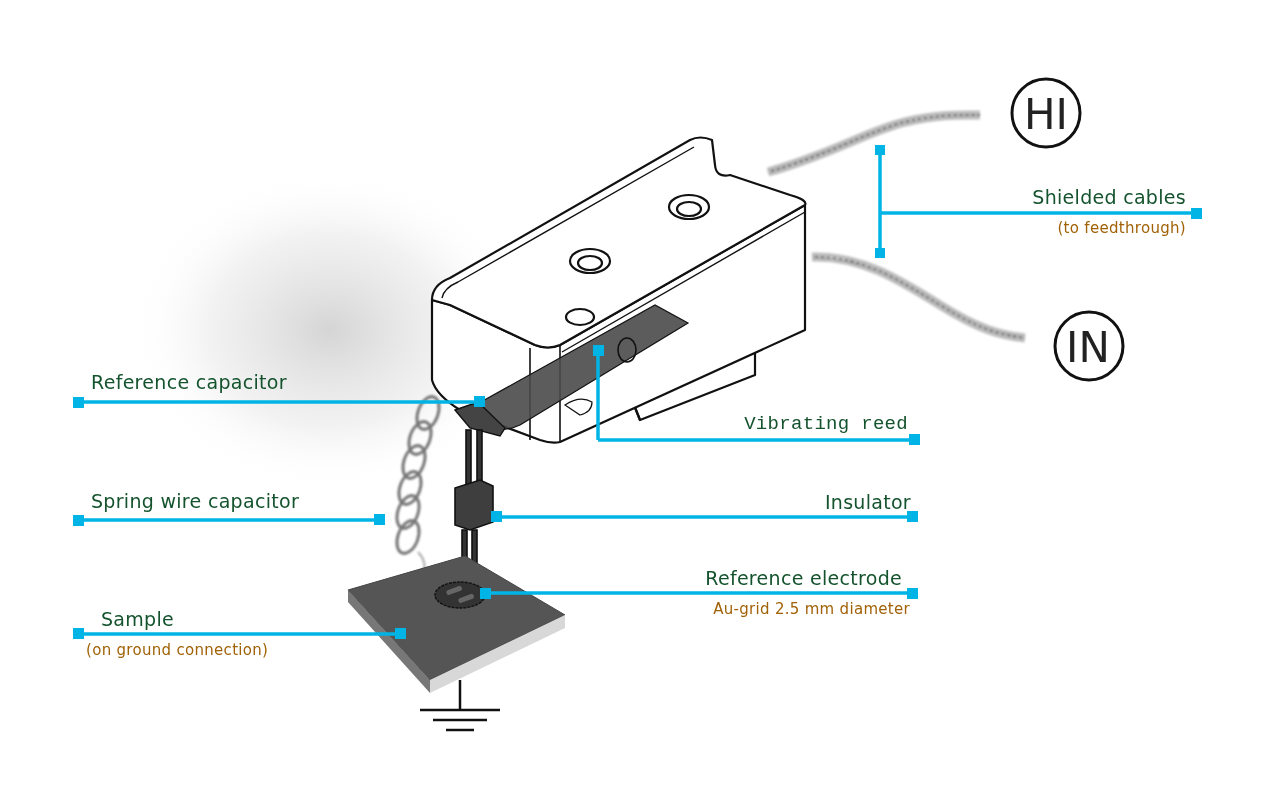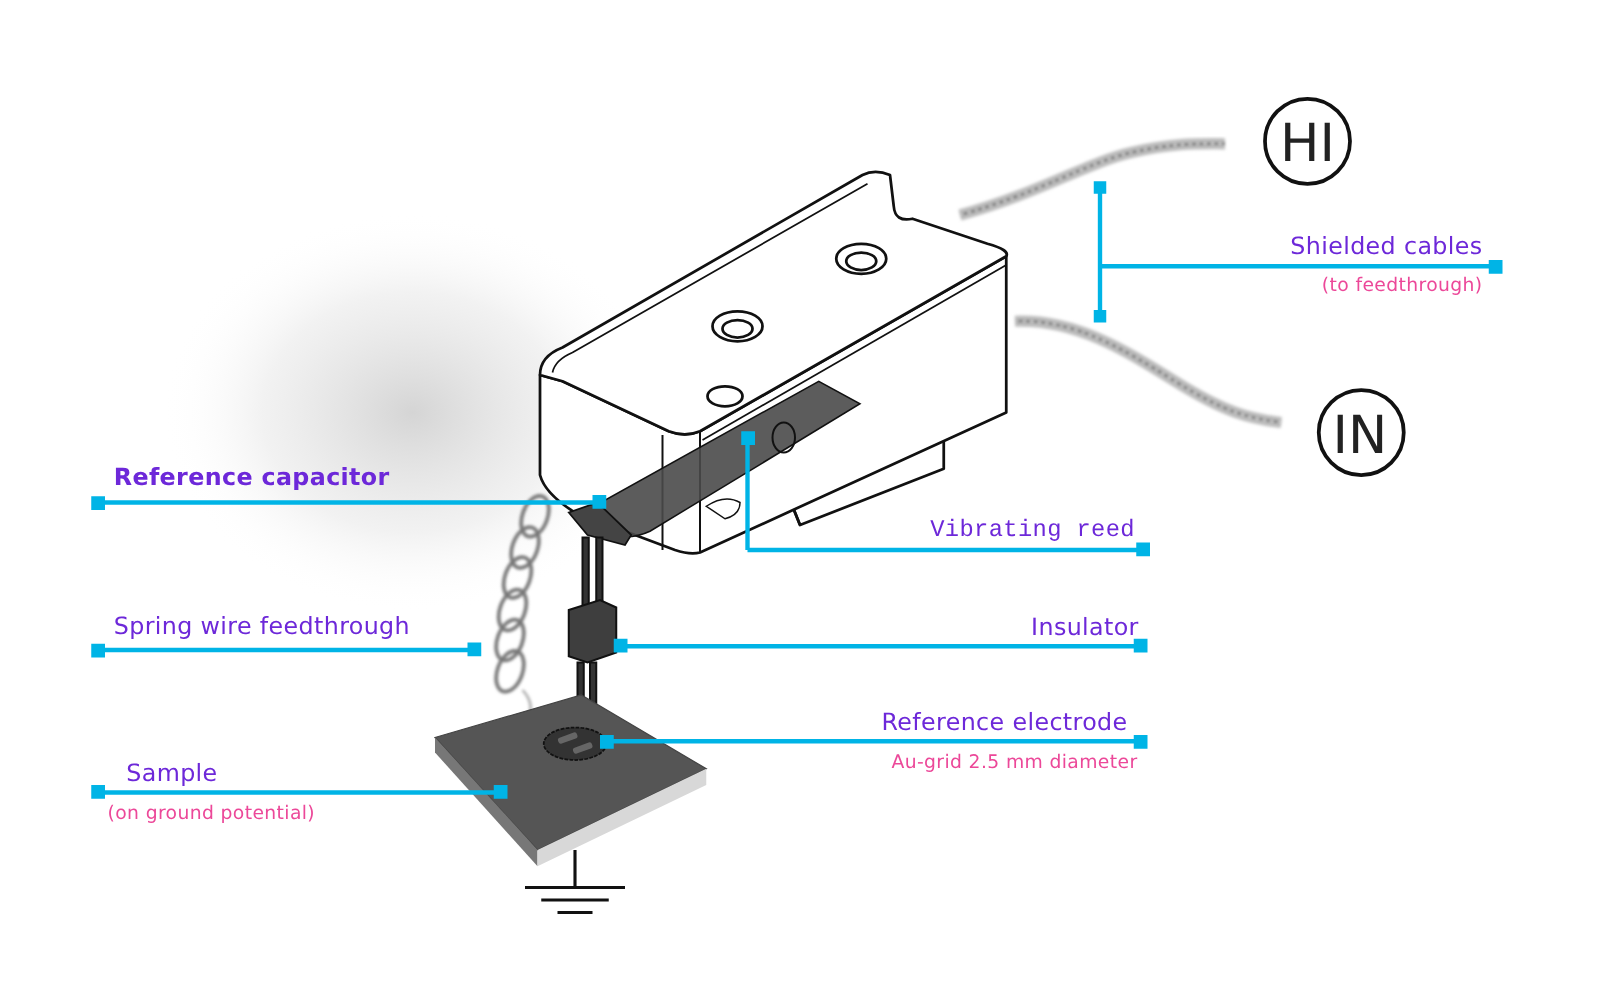--- a/index.html
+++ b/index.html
@@ -1,20 +1,20 @@
 <!DOCTYPE html>
 <html><head>
 <meta charset="utf-8">
 <style>
   html, body { margin: 0; padding: 0; background: #ffffff; }
   body { width: 1280px; height: 797px; position: relative; overflow: hidden;
          font-family: "DejaVu Sans", sans-serif; color: #2b2b2b; }
   #stage { position: absolute; left: 0; top: 0; width: 1280px; height: 797px; }
-  .lbl { position: absolute; font-size: 19px; letter-spacing: 0.3px; color: #6d28d9; white-space: nowrap; }
-  .sub { position: absolute; font-size: 15px; letter-spacing: 0.3px; color: #ec4899; white-space: nowrap; }
+  .lbl { position: absolute; font-size: 19px; letter-spacing: 0.3px; color: #14532d; white-space: nowrap; }
+  .sub { position: absolute; font-size: 15px; letter-spacing: 0.3px; color: #a16207; white-space: nowrap; }
   .right { text-align: right; }
 </style>
 </head>
 <body>
 
 <svg id="stage" width="1280" height="797" viewBox="0 0 1280 797" xmlns="http://www.w3.org/2000/svg">
   <defs>
     <radialGradient id="glow" cx="0.5" cy="0.5" r="0.5">
       <stop offset="0" stop-color="#d0d0d0" stop-opacity="0.9"></stop>
       <stop offset="0.6" stop-color="#e9e9e9" stop-opacity="0.6"></stop>
@@ -161,25 +161,25 @@
       <line x1="79" y1="634" x2="400" y2="634"></line>
       <rect x="73" y="628" width="11" height="11" stroke="none"></rect>
       <rect x="395" y="628" width="11" height="11" stroke="none"></rect>
     </g>
   </g>
 </svg>
 
 <div class="lbl right" style="right:94px; top:186px;">Shielded cables</div>
 <div class="sub right" style="right:94px; top:219px;">(to feedthrough)</div>
 
-<div class="lbl" style="left:91px; top:371px;font-weight:bold;">Reference capacitor</div>
+<div class="lbl" style="left:91px; top:371px;">Reference capacitor</div>
 
 <div class="lbl right" style="right:372px; top:413px;font-family:Liberation Mono, monospace;">Vibrating reed</div>
 
-<div class="lbl" style="left:91px; top:490px;">Spring wire feedthrough</div>
+<div class="lbl" style="left:91px; top:490px;">Spring wire capacitor</div>
 
 <div class="lbl right" style="right:369px; top:491px;">Insulator</div>
 
 <div class="lbl right" style="right:378px; top:567px;margin-left:29px;">Reference electrode</div>
 <div class="sub right" style="right:370px; top:600px;">Au-grid 2.5 mm diameter</div>
 
 <div class="lbl" style="left:101px; top:608px;">Sample</div>
-<div class="sub" style="left:86px; top:641px;">(on ground potential)</div>
+<div class="sub" style="left:86px; top:641px;">(on ground connection)</div>
 
 </body></html>

